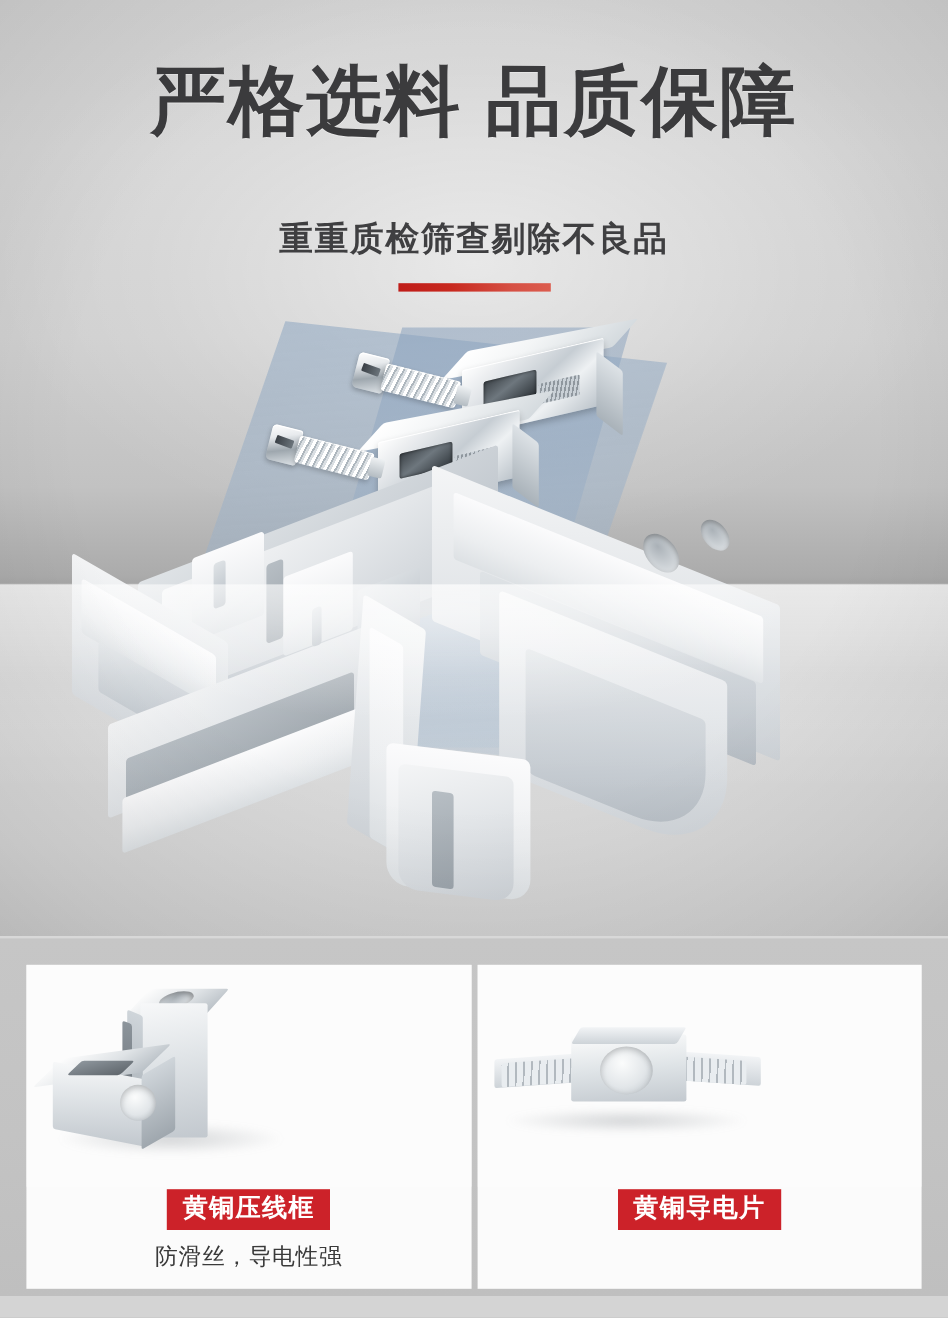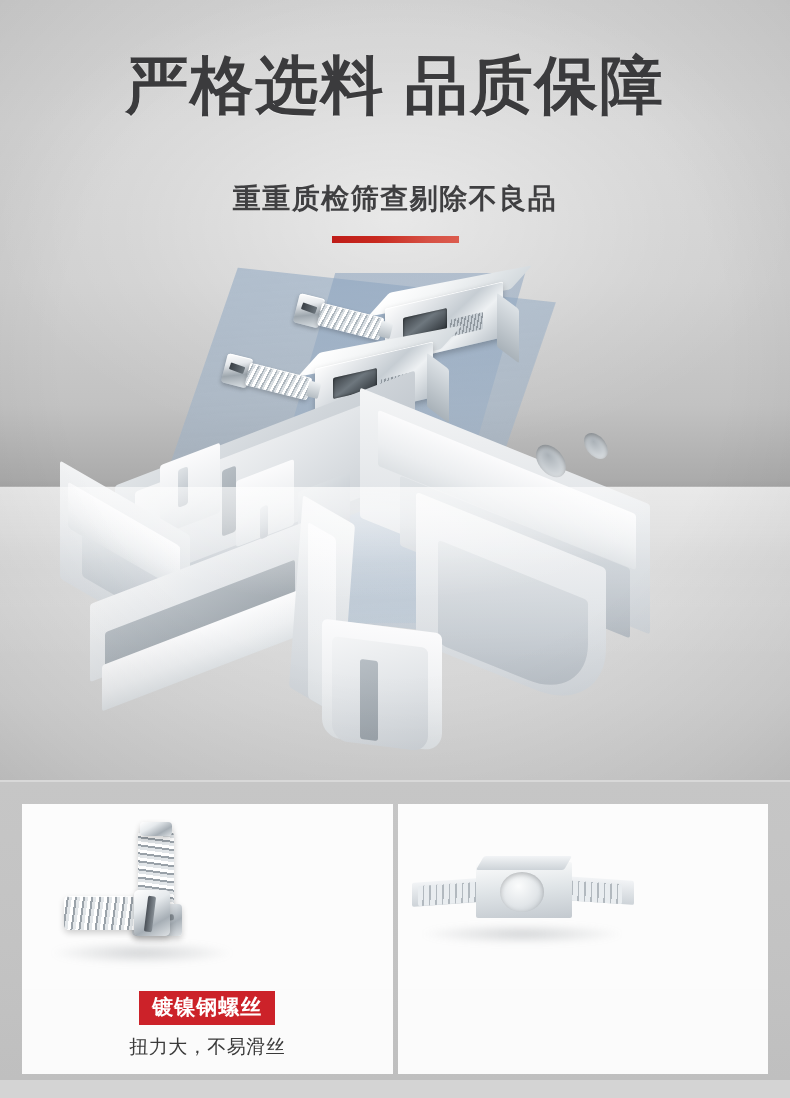--- a/index.html
+++ b/index.html
@@ -278,56 +278,55 @@
 
     </div>
 
     <div class="floor-sheen"></div>
     <div class="hero-vignette"></div>
   </section>
 
   <section class="cards-band">
     <div class="cards">
 
-
       <article class="card">
         <div class="card-photo">
-          <div class="soft-shadow" style="left:30px; top:138px; width:180px; height:22px;"></div>
-
-          <div class="bscrew">
-            <div class="thread" style="left:116px; top:26px; width:36px; height:88px;
-                 background:repeating-linear-gradient(188deg,#ffffff 0 3px,#99a1a8 3px 5px,#e1e5e8 5px 8px);"></div>
-            <div class="cap2" style="left:110px; top:100px; width:50px; height:32px;"></div>
-            <div class="kerf" style="left:120px; top:112px; width:32px; height:6px; transform:rotate(-7deg);"></div>
-            <div class="cap2" style="left:118px; top:18px;  width:32px; height:14px;"></div>
-          </div>
-
-          <div class="bscrew">
-            <div class="thread" style="left:42px; top:92px; width:78px; height:34px;"></div>
-            <div class="cap2" style="left:112px; top:86px; width:36px; height:46px; border-radius:5px;"></div>
-            <div class="kerf" style="left:124px; top:92px; width:8px;  height:36px; transform:rotate(7deg);"></div>
-          </div>
+          <div class="soft-shadow" style="left:28px; top:132px; width:185px; height:26px;"></div>
+
+          <div class="blk top" style="left:93px; top:20px;  width:66px; height:22px; transform:skewX(-42deg);"></div>
+          <div class="hole" style="left:112px; top:22px; width:26px; height:14px; transform:skewX(-42deg);"></div>
+          <div class="blk front" style="left:95px; top:32px;  width:56px; height:112px;"></div>
+          <div class="blk side" style="left:84px; top:40px;  width:13px; height:104px; transform:skewY(22deg);"></div>
+          <div class="blk shadow" style="left:80px; top:48px;  width:8px;  height:90px;  transform:skewY(22deg);"></div>
+
+          <div class="blk top" style="left:24px; top:72px;  width:78px; height:24px; transform:skewX(-46deg) skewY(-9deg);"></div>
+          <div class="blk front" style="left:22px; top:88px;  width:76px; height:56px; transform:skewY(11deg);"></div>
+          <div class="blk side" style="left:96px; top:84px;  width:28px; height:62px; transform:skewY(-30deg);"></div>
+          <div class="plate hole2" style="left:78px; top:100px; width:30px; height:30px;"></div>
+          <div class="blk shadow" style="left:40px; top:80px;  width:44px; height:12px; transform:skewX(-46deg);"></div>
         </div>
-        <div class="badge">镀镍钢螺丝</div>
-        <div class="cap">扭力大，不易滑丝</div>
+        <div class="badge">黄铜压线框</div>
+        <div class="cap">防滑丝，导电性强</div>
       </article>
+
 
       <article class="card">
         <div class="card-photo">
           <div class="soft-shadow" style="left:24px; top:120px; width:200px; height:20px;"></div>
 
           <div class="plate arm" style="left:14px; top:76px; width:80px; height:24px; transform:skewY(-4deg);"></div>
           <div class="plate rib" style="left:20px; top:80px; width:60px; height:20px; transform:skewY(-4deg);"></div>
 
           <div class="plate arm" style="left:152px; top:74px; width:84px; height:24px; transform:skewY(4deg);"></div>
           <div class="plate rib" style="left:162px; top:78px; width:62px; height:20px; transform:skewY(4deg);"></div>
 
           <div class="plate mid" style="left:78px; top:58px; width:96px; height:56px;"></div>
           <div class="plate arm" style="left:82px; top:52px; width:88px; height:14px; transform:skewX(-30deg);"></div>
           <div class="plate hole2" style="left:102px; top:68px; width:44px; height:40px;"></div>
         </div>
+        <div class="badge">黄铜导电片</div>
       </article>
 
     </div>
   </section>
 
   <div class="bottom-strip"></div>
 </div>
 
 </body></html>

